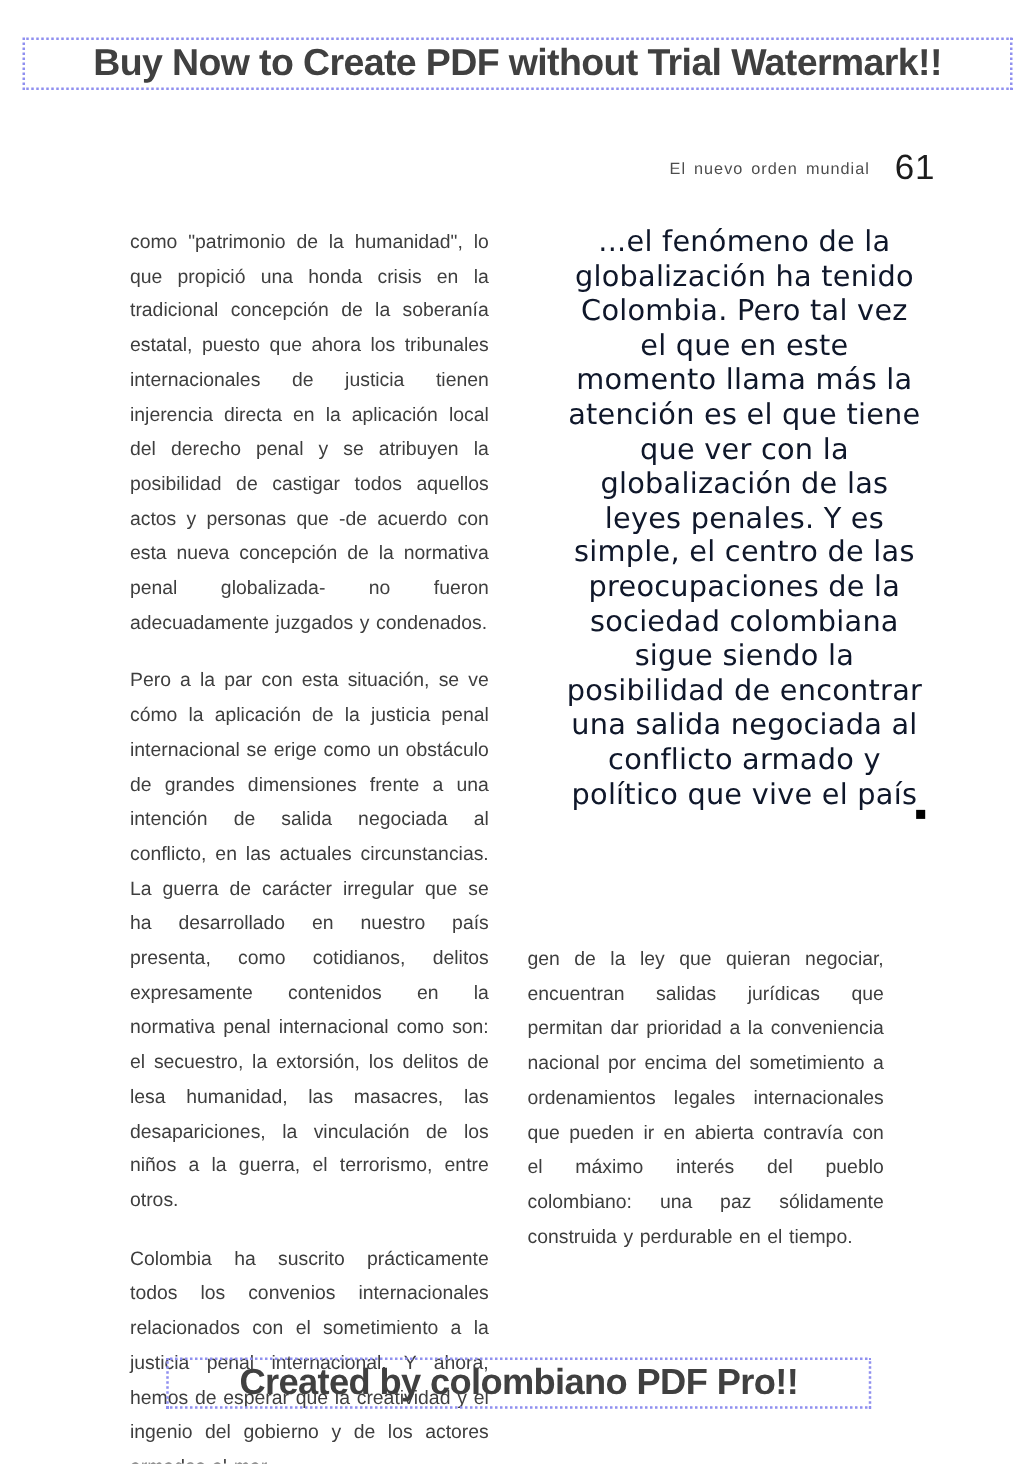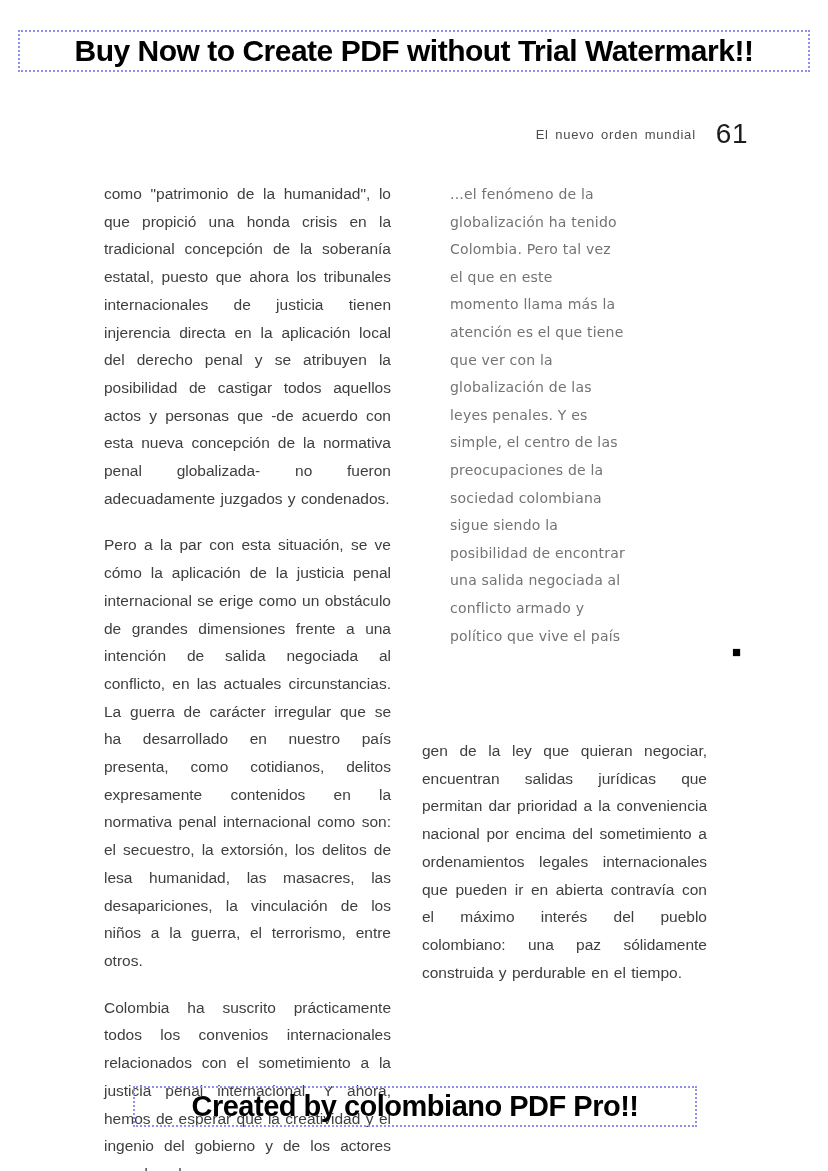--- a/index.html
+++ b/index.html
@@ -9,21 +9,21 @@
     height: 1171px;
     background: #ffffff;
     font-family: "Liberation Sans", sans-serif;
     overflow: hidden;
   }
 
   
   .wm {
     position: absolute;
     border: 2px dotted #8f8fef;
-    color: #000000;
+    color: #404040;
     font-family: "Liberation Sans", sans-serif;
     font-weight: 700;
     text-align: center;
     white-space: nowrap;
     display: flex;
     align-items: center;
     justify-content: center;
     box-sizing: border-box;
   }
   .wm-top {
@@ -69,34 +69,34 @@
     text-align: justify;
     word-spacing: 1px;
   }
   .col-left {
     position: absolute;
     left: 104px; top: 180px;
     width: 287px;
   }
   .col-right {
     position: absolute;
-    left: 422px; top: 737px;
+    left: 422px; top: 754px;
     width: 285px;
   }
 
   
   .pull-quote {
     position: absolute;
     left: 450px; top: 181px;
     width: 291px;
-    text-align: left;
+    text-align: center;
     font-family: "DejaVu Sans", sans-serif;
-    font-size: 14px;
+    font-size: 23px;
     line-height: 27.6px;
-    color: #737373;
+    color: #0f172a;
     letter-spacing: 0.2px;
   }
   .quote-marker {
     position: absolute;
     left: 450px; top: 644px;
     width: 291px;
     text-align: right;
     font-size: 15px;
     color: #000000;
     line-height: 15px;

